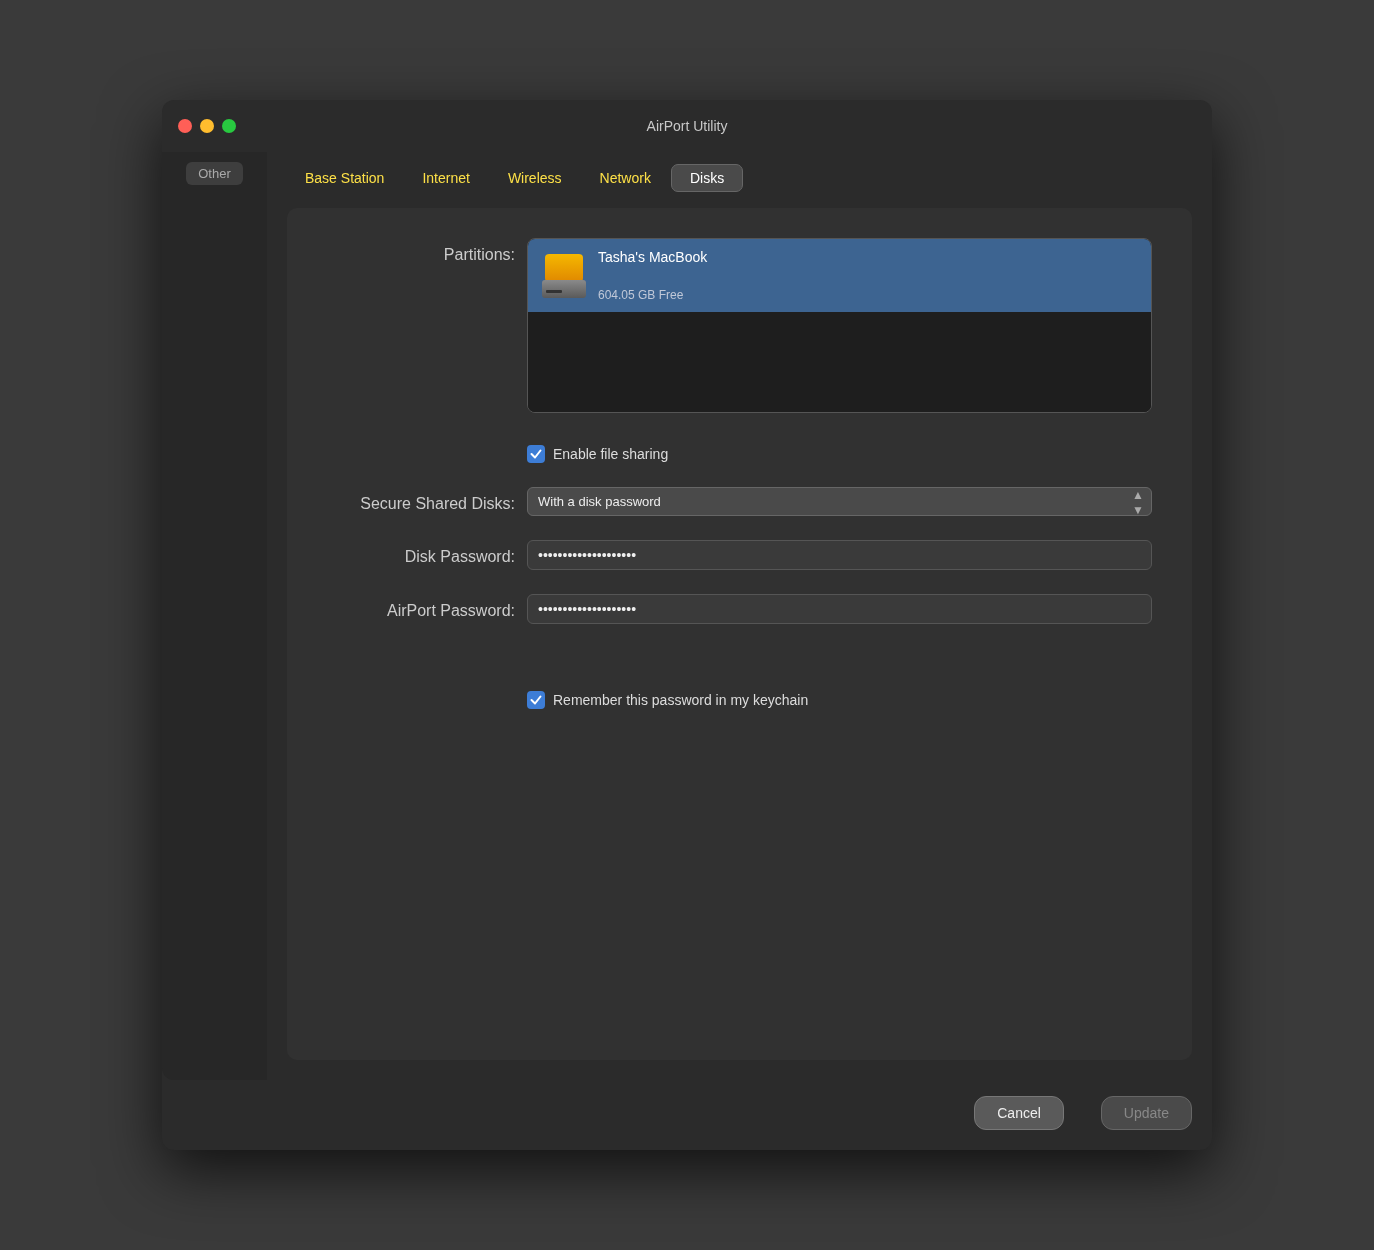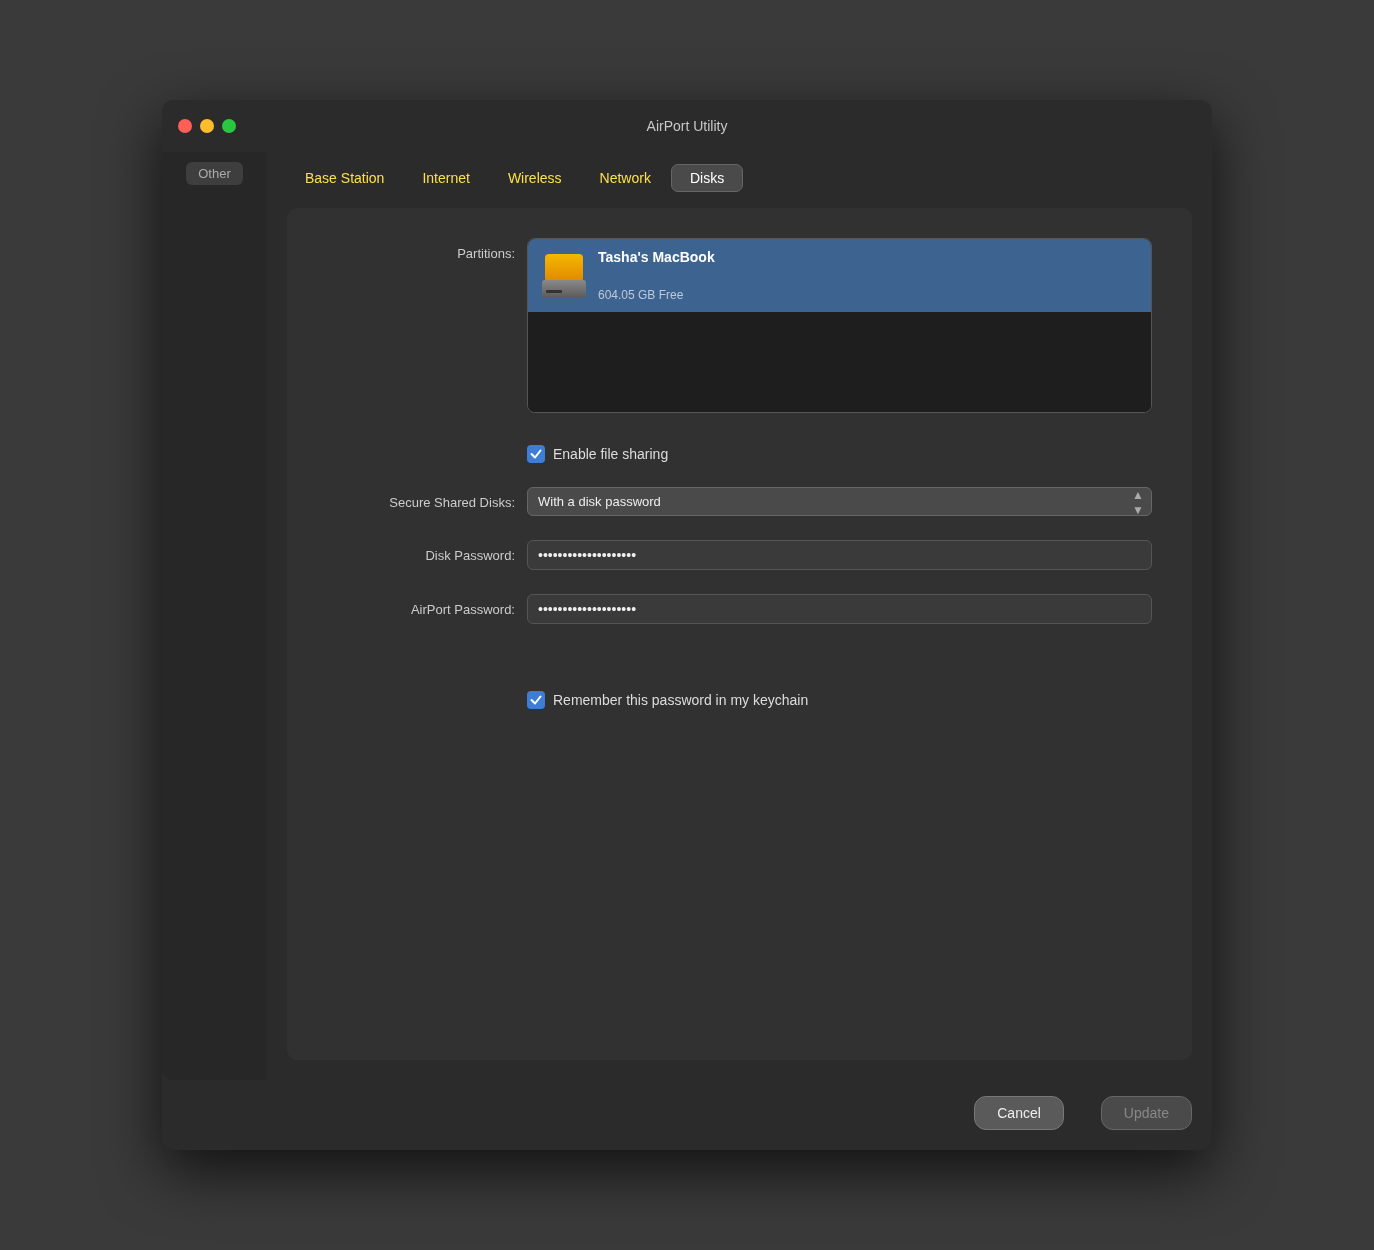--- a/index.html
+++ b/index.html
@@ -128,21 +128,21 @@
     .form-row {
       display: flex;
       align-items: flex-start;
       gap: 0;
     }
 
     .form-label {
       text-align: right;
       width: 200px;
       min-width: 200px;
-      font-size: 13px;
+      font-size: 16px;
       color: #cccccc;
       padding-top: 8px;
       padding-right: 12px;
     }
 
     .form-control {
       flex: 1;
     }
 
     
@@ -212,21 +212,21 @@
     }
 
     .partition-info {
       display: flex;
       flex-direction: column;
       gap: 3px;
     }
 
     .partition-name {
       font-size: 14px;
-      font-weight: 700;
+      font-weight: 400;
       color: #ffffff;
     }
 
     .partition-size {
       font-size: 12px;
       color: #c0c8d8;
       margin-top: 20px;
     }
 
     

